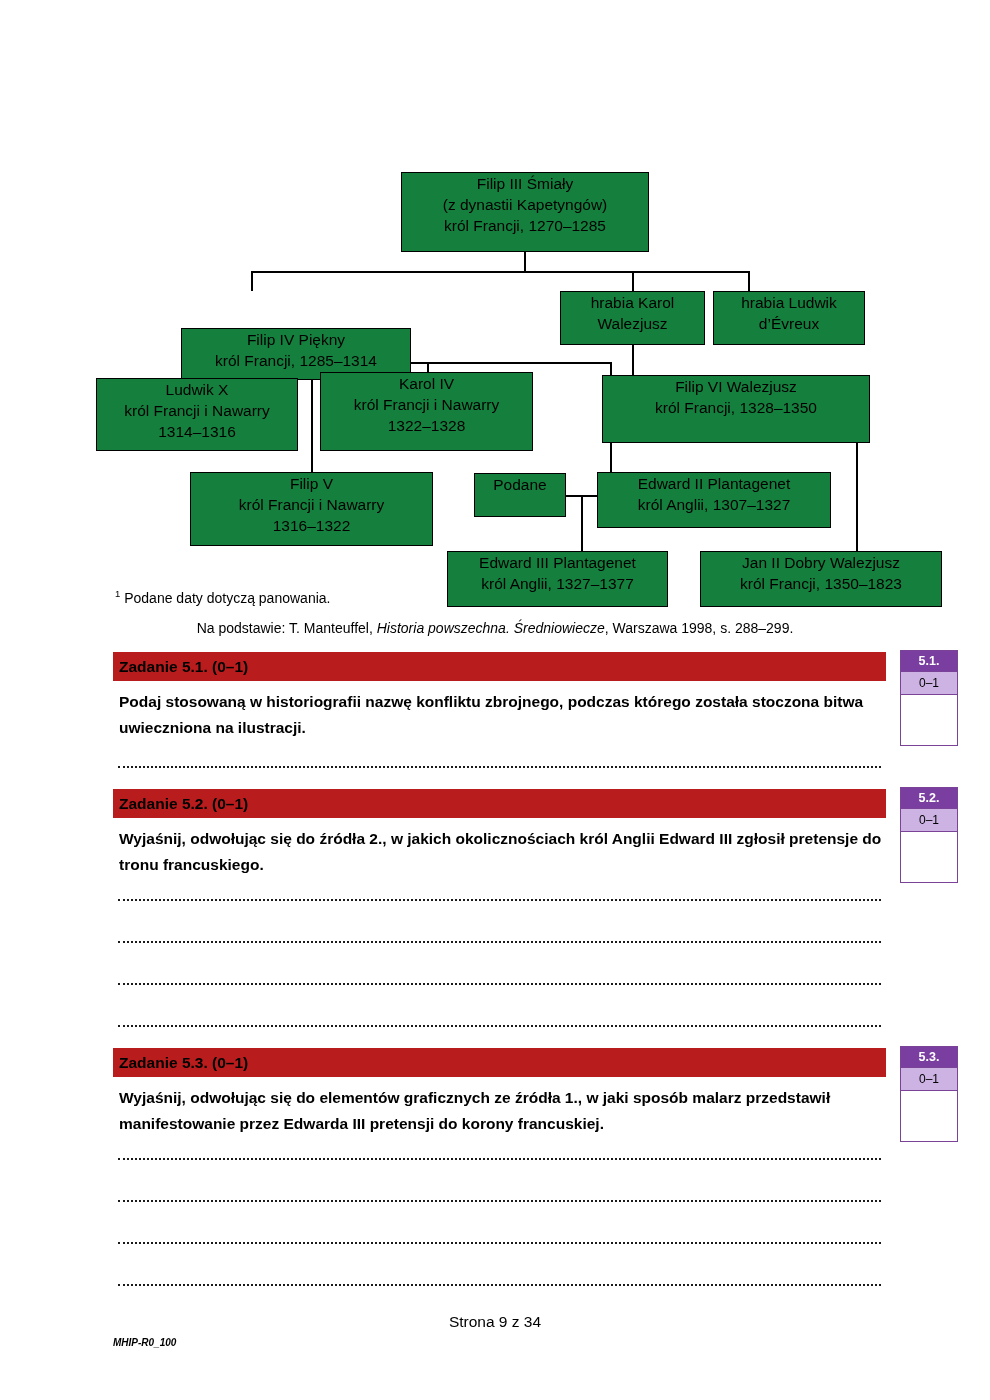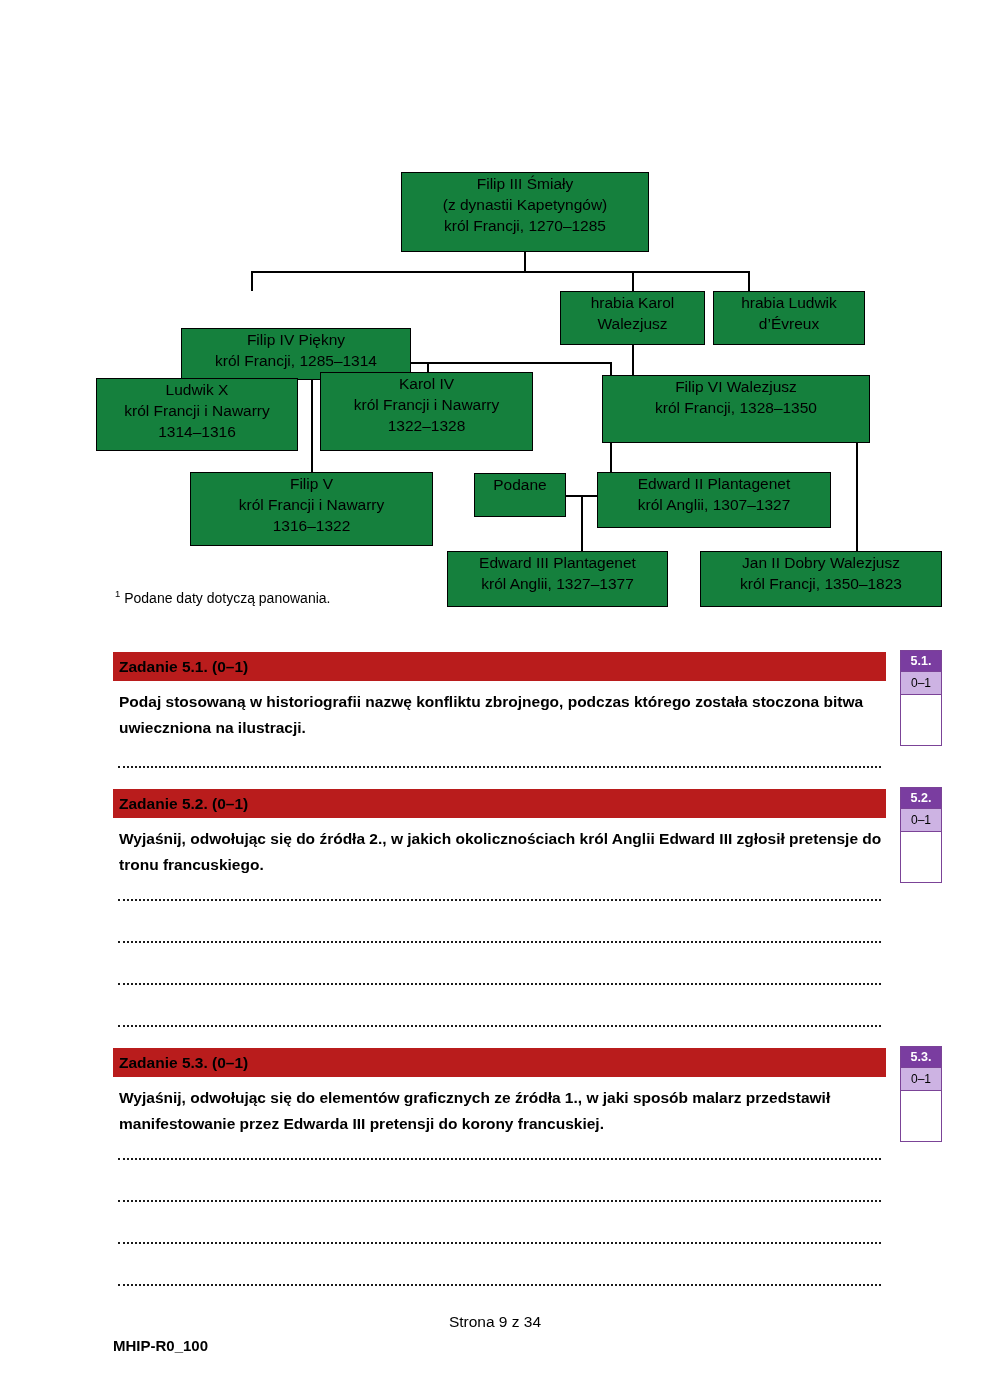--- a/index.html
+++ b/index.html
@@ -63,21 +63,21 @@
     padding:8px 2px 0 6px;
   }
   .dots{
     position:absolute;left:118px;width:763px;
     border-bottom:2.5px dotted #1a1a1a;
     height:0;
   }
 
   
   .score{
-    position:absolute;left:900px;width:42px;
+    position:absolute;left:900px;width:58px;
     border:1.4px solid #7b4397;
     box-sizing:border-box;
     background:#4d7c0f;
   }
   .score .sc-no{
     background:#7a3da0;color:#fff;
     font-size:12.5px;font-weight:bold;
     text-align:center;padding:3px 0 3px 0;
     line-height:14px;
   }
@@ -90,21 +90,21 @@
   }
   .score .sc-blank{background:#fff;}
 
   
   .pgnum{
     position:absolute;left:0;top:1313px;width:990px;
     text-align:center;font-size:15.5px;
   }
   .code{
     position:absolute;left:113px;top:1337px;
-    font-size:15px;font-weight:bold;
+    font-size:10px;font-weight:bold;font-style:italic;
   }
 </style>
 </head>
 <body>
 
 <div class="page">
 
 
   <div class="tree">
 
@@ -211,20 +211,21 @@
     <div class="node" style="left:700px;top:551px;width:242px;height:56px;">
       <div>
         <span>Jan II Dobry Walezjusz</span>
         <span>król Francji, 1350–1823</span>
       </div>
     </div>
   </div>
 
   <div class="footnote"><sup>1</sup><span> Podane daty dotyczą panowania.</span></div>
 
+  <div class="attrib"><span>Na podstawie: T. Manteuffel, </span><i>Historia powszechna. Średniowiecze</i><span>, Warszawa 1998, s. 288–299.</span></div>
 
   <div class="task" style="top:652px;">
     <div class="task-head">Zadanie 5.1. (0–1)</div>
     <div class="task-body">
       <span>Podaj stosowaną w historiografii nazwę konfliktu zbrojnego, podczas którego została</span>
       <span>stoczona bitwa uwieczniona na ilustracji.</span>
     </div>
   </div>
   <div class="dots" style="top:766px;"></div>
 

